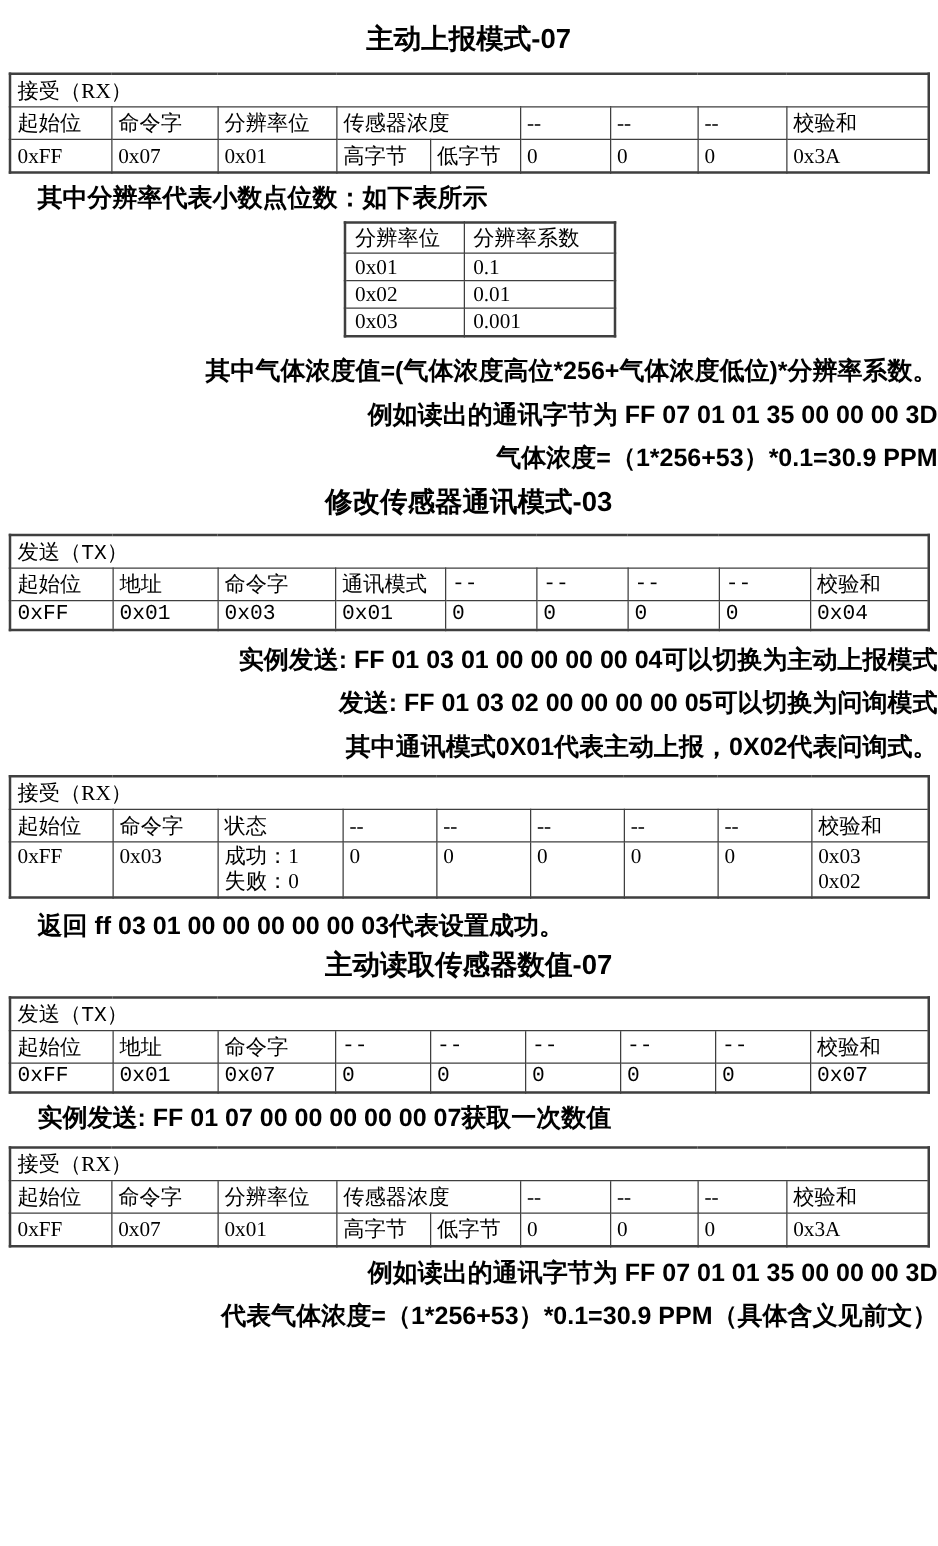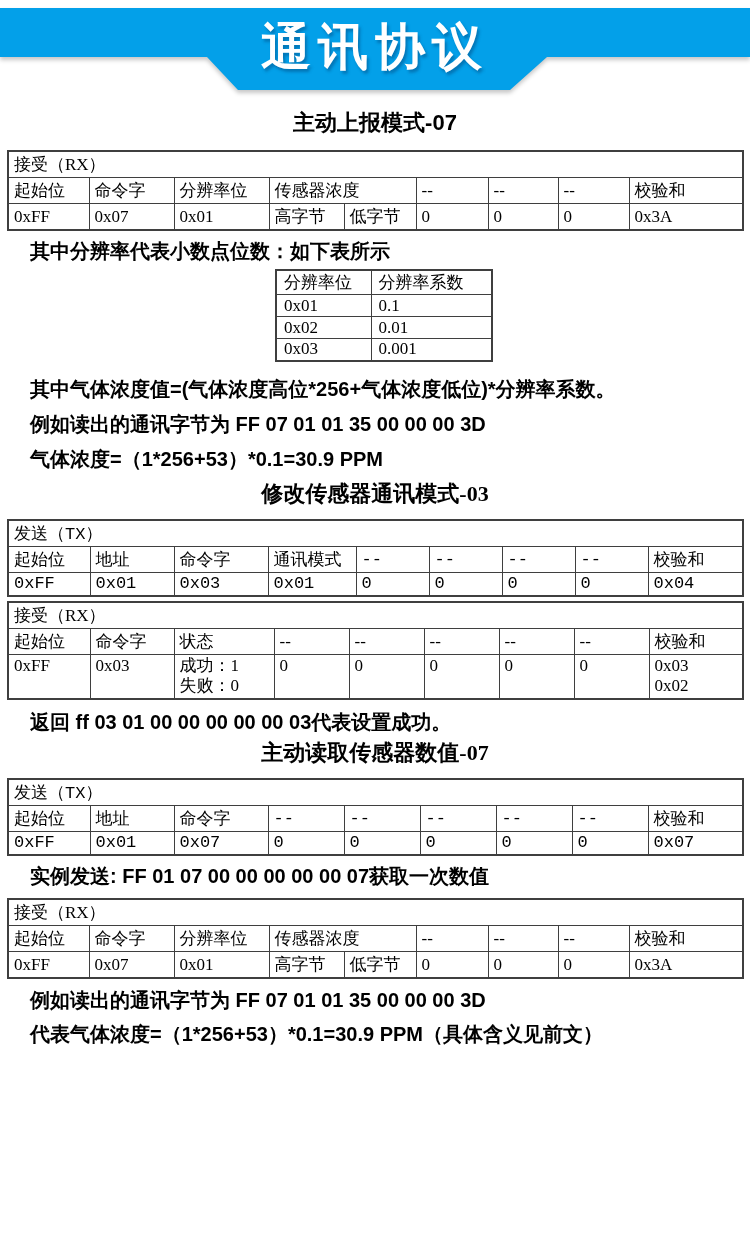--- a/index.html
+++ b/index.html
@@ -20,21 +20,21 @@
   .banner-title{
     position:absolute;top:14px;left:0;right:0;text-align:center;
     font-size:50px;font-weight:bold;color:#ffffff;letter-spacing:7px;
     text-shadow:2px 3px 3px rgba(0,40,90,0.35);
   }
   
   .sec-title{
     text-align:center;font-size:22px;font-weight:bold;line-height:26px;
     margin:18px 0 0 0;
   }
-  .sec-title.tight{margin-top:4px;font-family:Liberation Serif, serif;}
+  .sec-title.tight{margin-top:4px;}
   
   table.ptable{
     border-collapse:collapse;table-layout:fixed;width:735px;
     margin:14px 0 0 7px;border:2px solid var(--table-border);
     font-family:"Liberation Serif","DejaVu Serif",serif;font-size:17px;padding-left:11px;
   }
   table.ptable.mt4{margin-top:4px;}
   table.ptable.mt8{margin-top:8px;}
   table.ptable.mt12{margin-top:12px;font-family:Liberation Mono, monospace;}
   .ptable td{
@@ -52,37 +52,31 @@
     border-collapse:collapse;border:2px solid var(--table-border);
     font-family:"Liberation Serif","DejaVu Serif",serif;font-size:17px;
   }
   .restable td{border:1px solid var(--table-border);height:22px;padding:0 7px;white-space:nowrap;}
   
   .note{
     font-size:20px;font-weight:600;line-height:28px;
     padding-left:30px;margin-top:6px;
   }
   .note.mt8{margin-top:8px;}
-  .para{padding-left:30px;margin-top:10px;}
+  .para{margin-top:10px;text-align:right;}
   .para.mt6{margin-top:6px;}
   .para.mt4{margin-top:4px;}
   .para div{font-size:20px;font-weight:600;line-height:35px;white-space:nowrap;}
   .para.final div{line-height:34px;}
 </style>
 </head>
 <body>
 
 <div class="page">
 
-  <header class="banner">
-    <svg width="750" height="92" viewBox="0 0 750 92">
-      <path d="M0,8 L750,8 L750,57 L547,57 L510,90 L238,90 L207,57 L0,57 Z" style="fill:var(--banner-blue)"></path>
-    </svg>
-    <div class="banner-title">通讯协议</div>
-  </header>
 
   <h2 class="sec-title">主动上报模式-07</h2>
 
   <table class="ptable">
     <colgroup>
       <col style="width:81px">
         <col style="width:85px">
         <col style="width:95px">
       <col style="width:75px">
         <col style="width:72px">
@@ -190,20 +184,25 @@
       <td>0x01</td>
       <td>0</td>
       <td>0</td>
       <td>0</td>
       <td>0</td>
       <td>0x04</td>
     </tr>
   </tbody>
     </table>
 
+  <div class="para mt6">
+    <div>实例发送: FF 01 03 01 00 00 00 00 04可以切换为主动上报模式</div>
+    <div>发送: FF 01 03 02 00 00 00 00 05可以切换为问询模式</div>
+    <div>其中通讯模式0X01代表主动上报，0X02代表问询式。</div>
+  </div>
 
   <table class="ptable mt4">
     <colgroup>
       <col style="width:82px">
         <col style="width:84px">
         <col style="width:100px">
       <col style="width:75px">
         <col style="width:75px">
         <col style="width:75px">
       <col style="width:75px">

